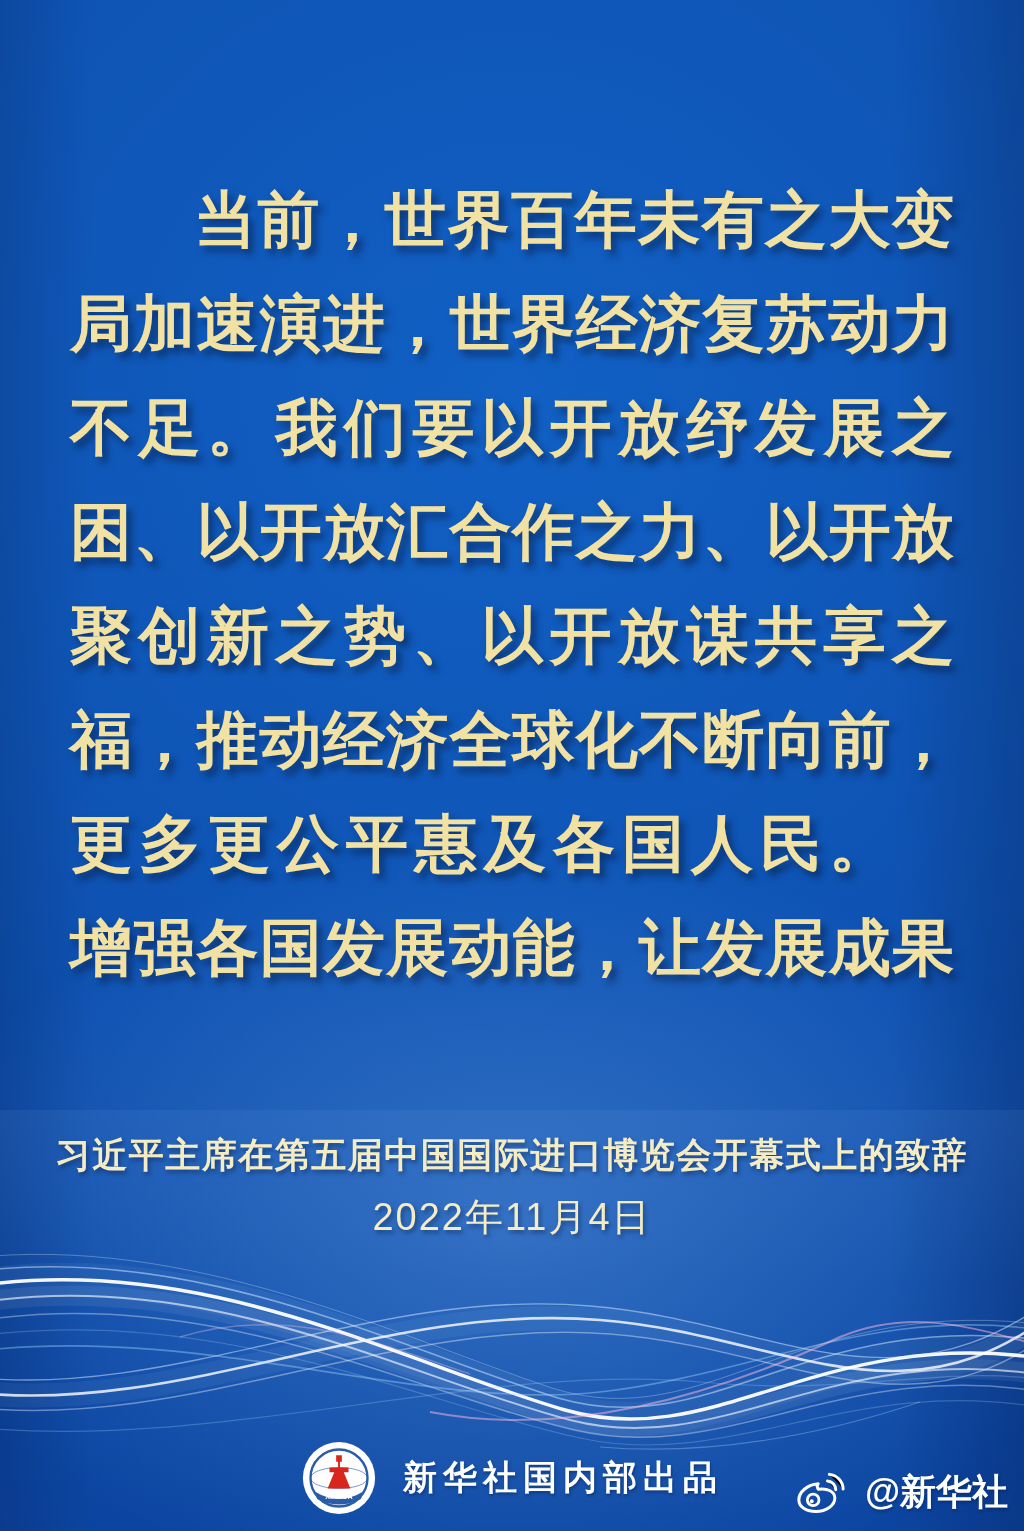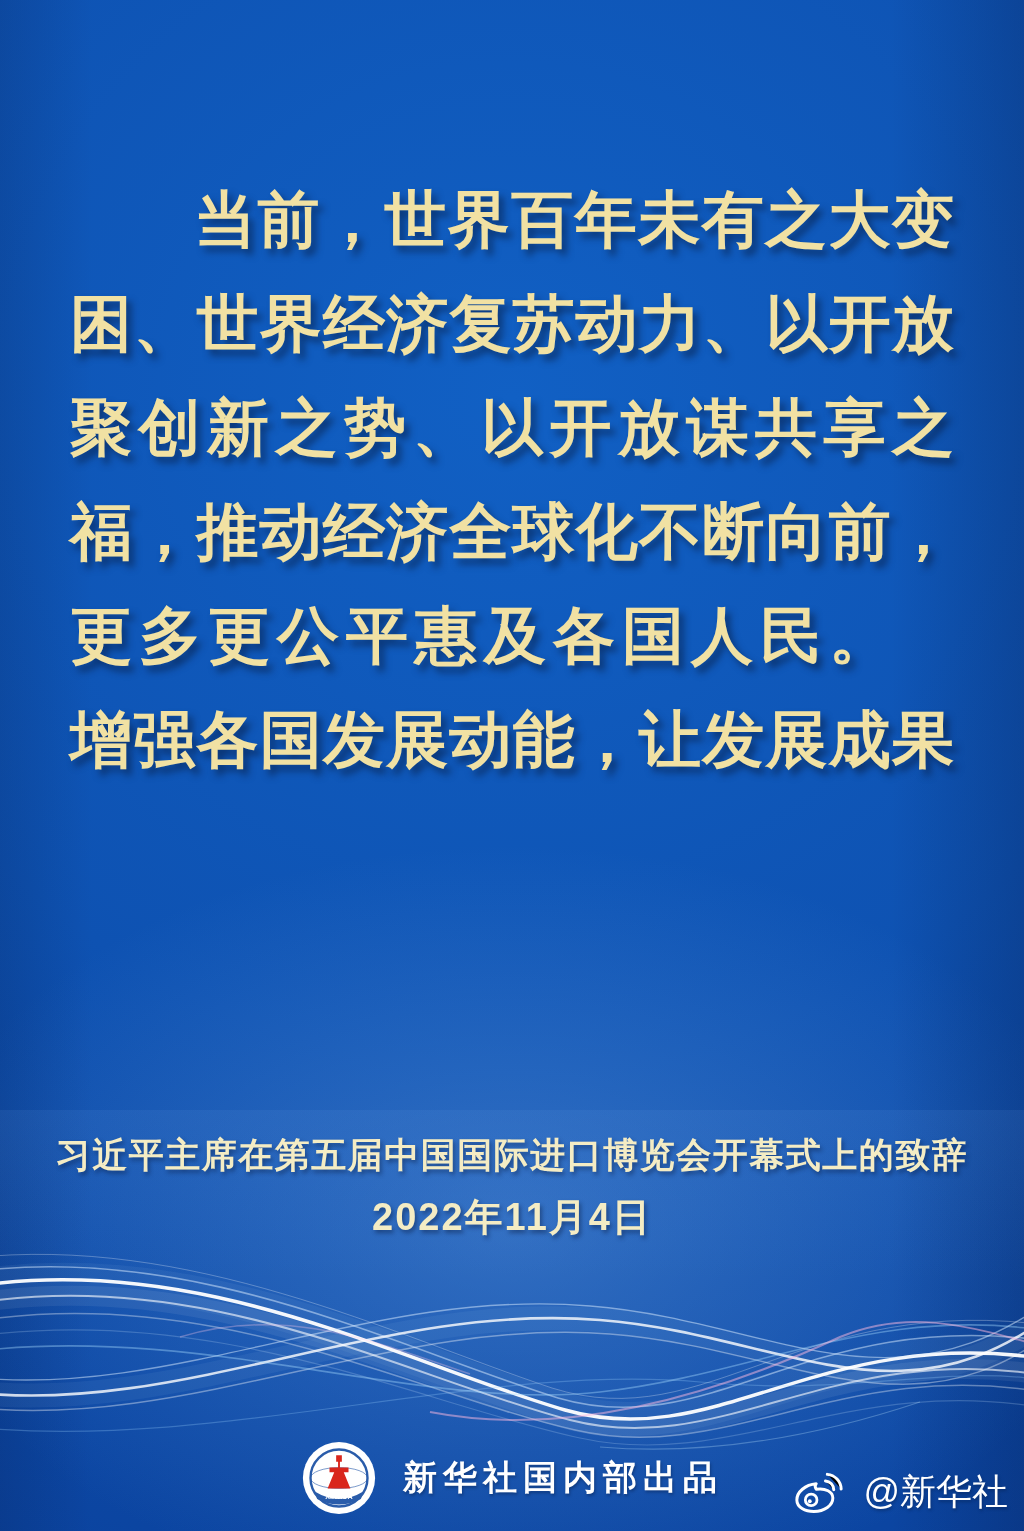--- a/index.html
+++ b/index.html
@@ -38,50 +38,52 @@
   .attr{
     position:absolute;left:0;right:0;top:1132px;
     text-align:center;
     font-size:35px;font-weight:700;letter-spacing:1.5px;
     color:#f4ecc4;
     text-shadow:2px 3px 4px rgba(8,25,60,.45);
   }
   .date{
     position:absolute;left:0;right:0;top:1192px;
     text-align:center;
-    font-size:38px;font-weight:700;letter-spacing:2px;
+    font-size:38px;font-weight:400;letter-spacing:2px;
     color:#f4ecc4;
     text-shadow:2px 3px 4px rgba(8,25,60,.45);
   }
   
   .waves{position:absolute;left:0;top:1242px;width:1024px;height:240px;display:block;}
   
   .footer{
     position:absolute;left:0;right:0;top:1440px;
     display:flex;align-items:center;justify-content:center;gap:26px;
   }
   .producer{
     color:#ffffff;font-size:34px;font-weight:700;letter-spacing:6px;
     text-shadow:1px 2px 3px rgba(8,25,60,.4);
   }
   .weibo{
     position:absolute;right:16px;top:1468px;
     display:flex;align-items:center;gap:20px;
-    color:#ffffff;font-size:36px;font-weight:400;
+    color:#ffffff;font-size:36px;font-weight:700;
     text-shadow:1px 2px 3px rgba(8,25,60,.4);
   }
 </style>
 </head>
 <body>
 
 <div class="poster">
 
   <div class="quote">
     <div class="qline indent">当前，世界百年未有之大变</div>
-    <div class="qline">困、世界经济复苏动力、以开放</div>
+    <div class="qline">局加速演进，世界经济复苏动力</div>
+    <div class="qline">不足。我们要以开放纾发展之</div>
+    <div class="qline">困、以开放汇合作之力、以开放</div>
     <div class="qline">聚创新之势、以开放谋共享之</div>
     <div class="qline">福，推动经济全球化不断向前，</div>
     <div class="qline last">更多更公平惠及各国人民。</div>
     <div class="qline">增强各国发展动能，让发展成果</div>
   </div>
 
   <div class="attr-band"></div>
   <div class="attr">习近平主席在第五届中国国际进口博览会开幕式上的致辞</div>
   <div class="date">2022年11月4日</div>
 

